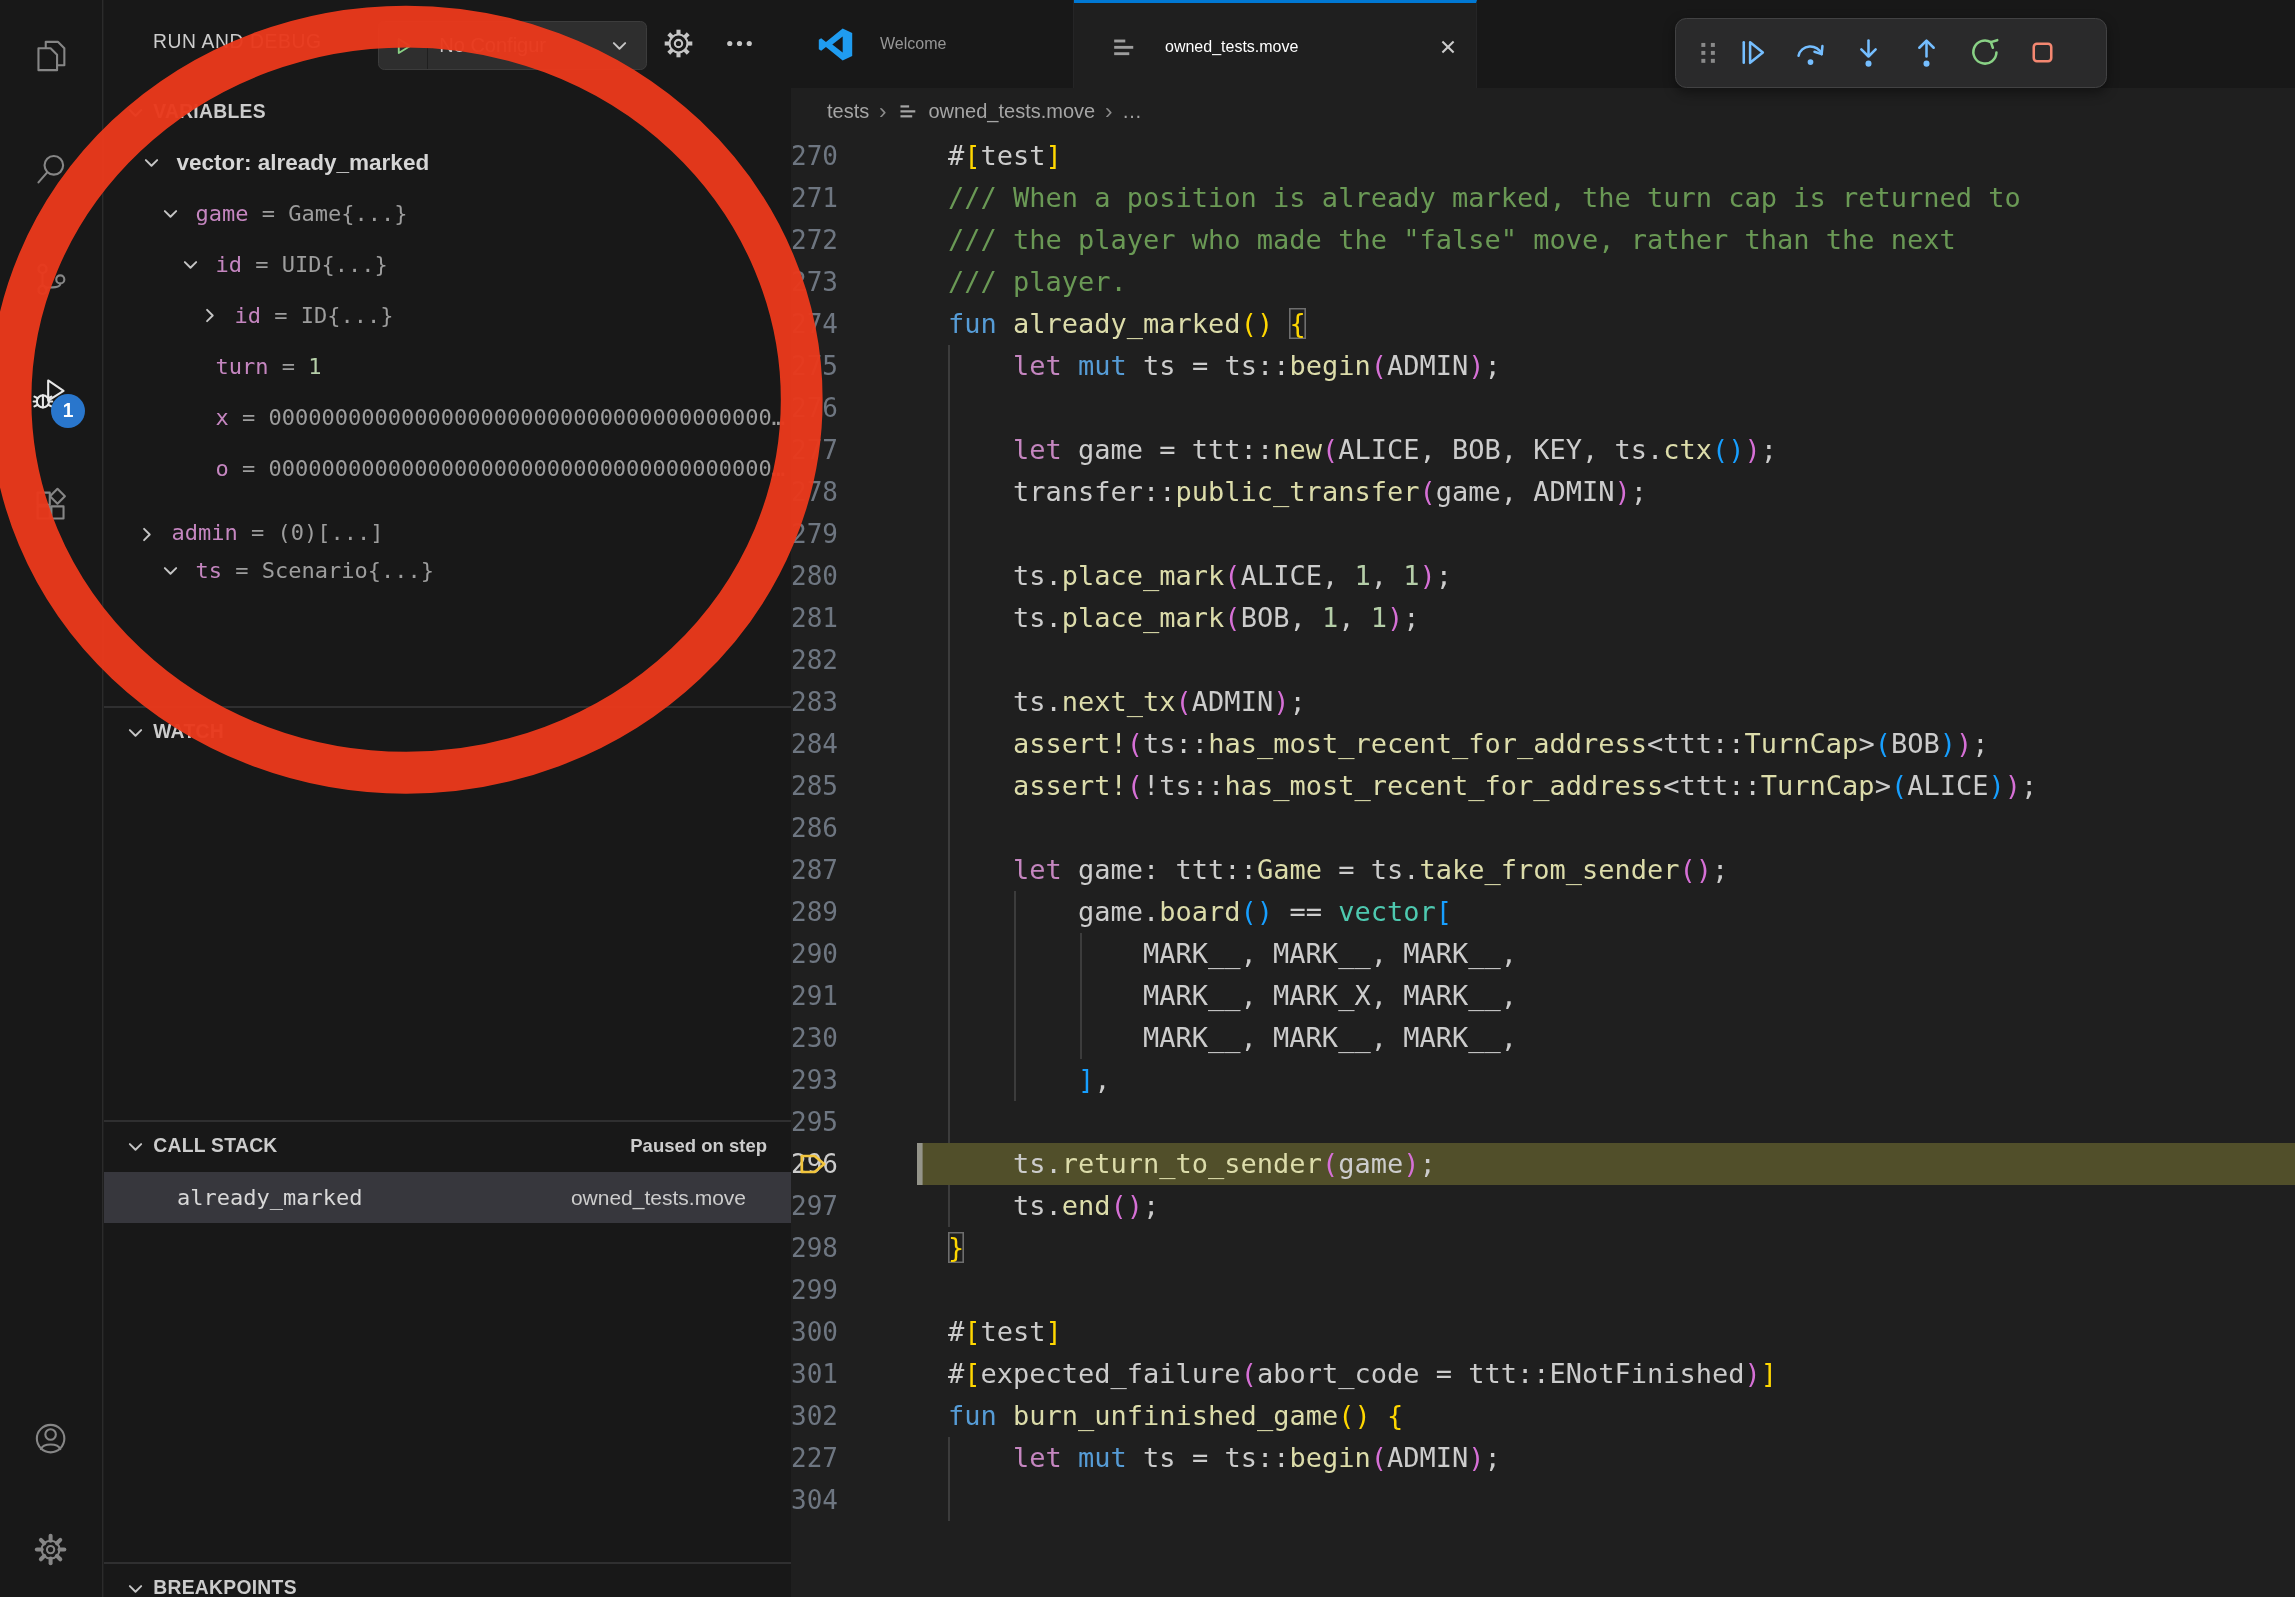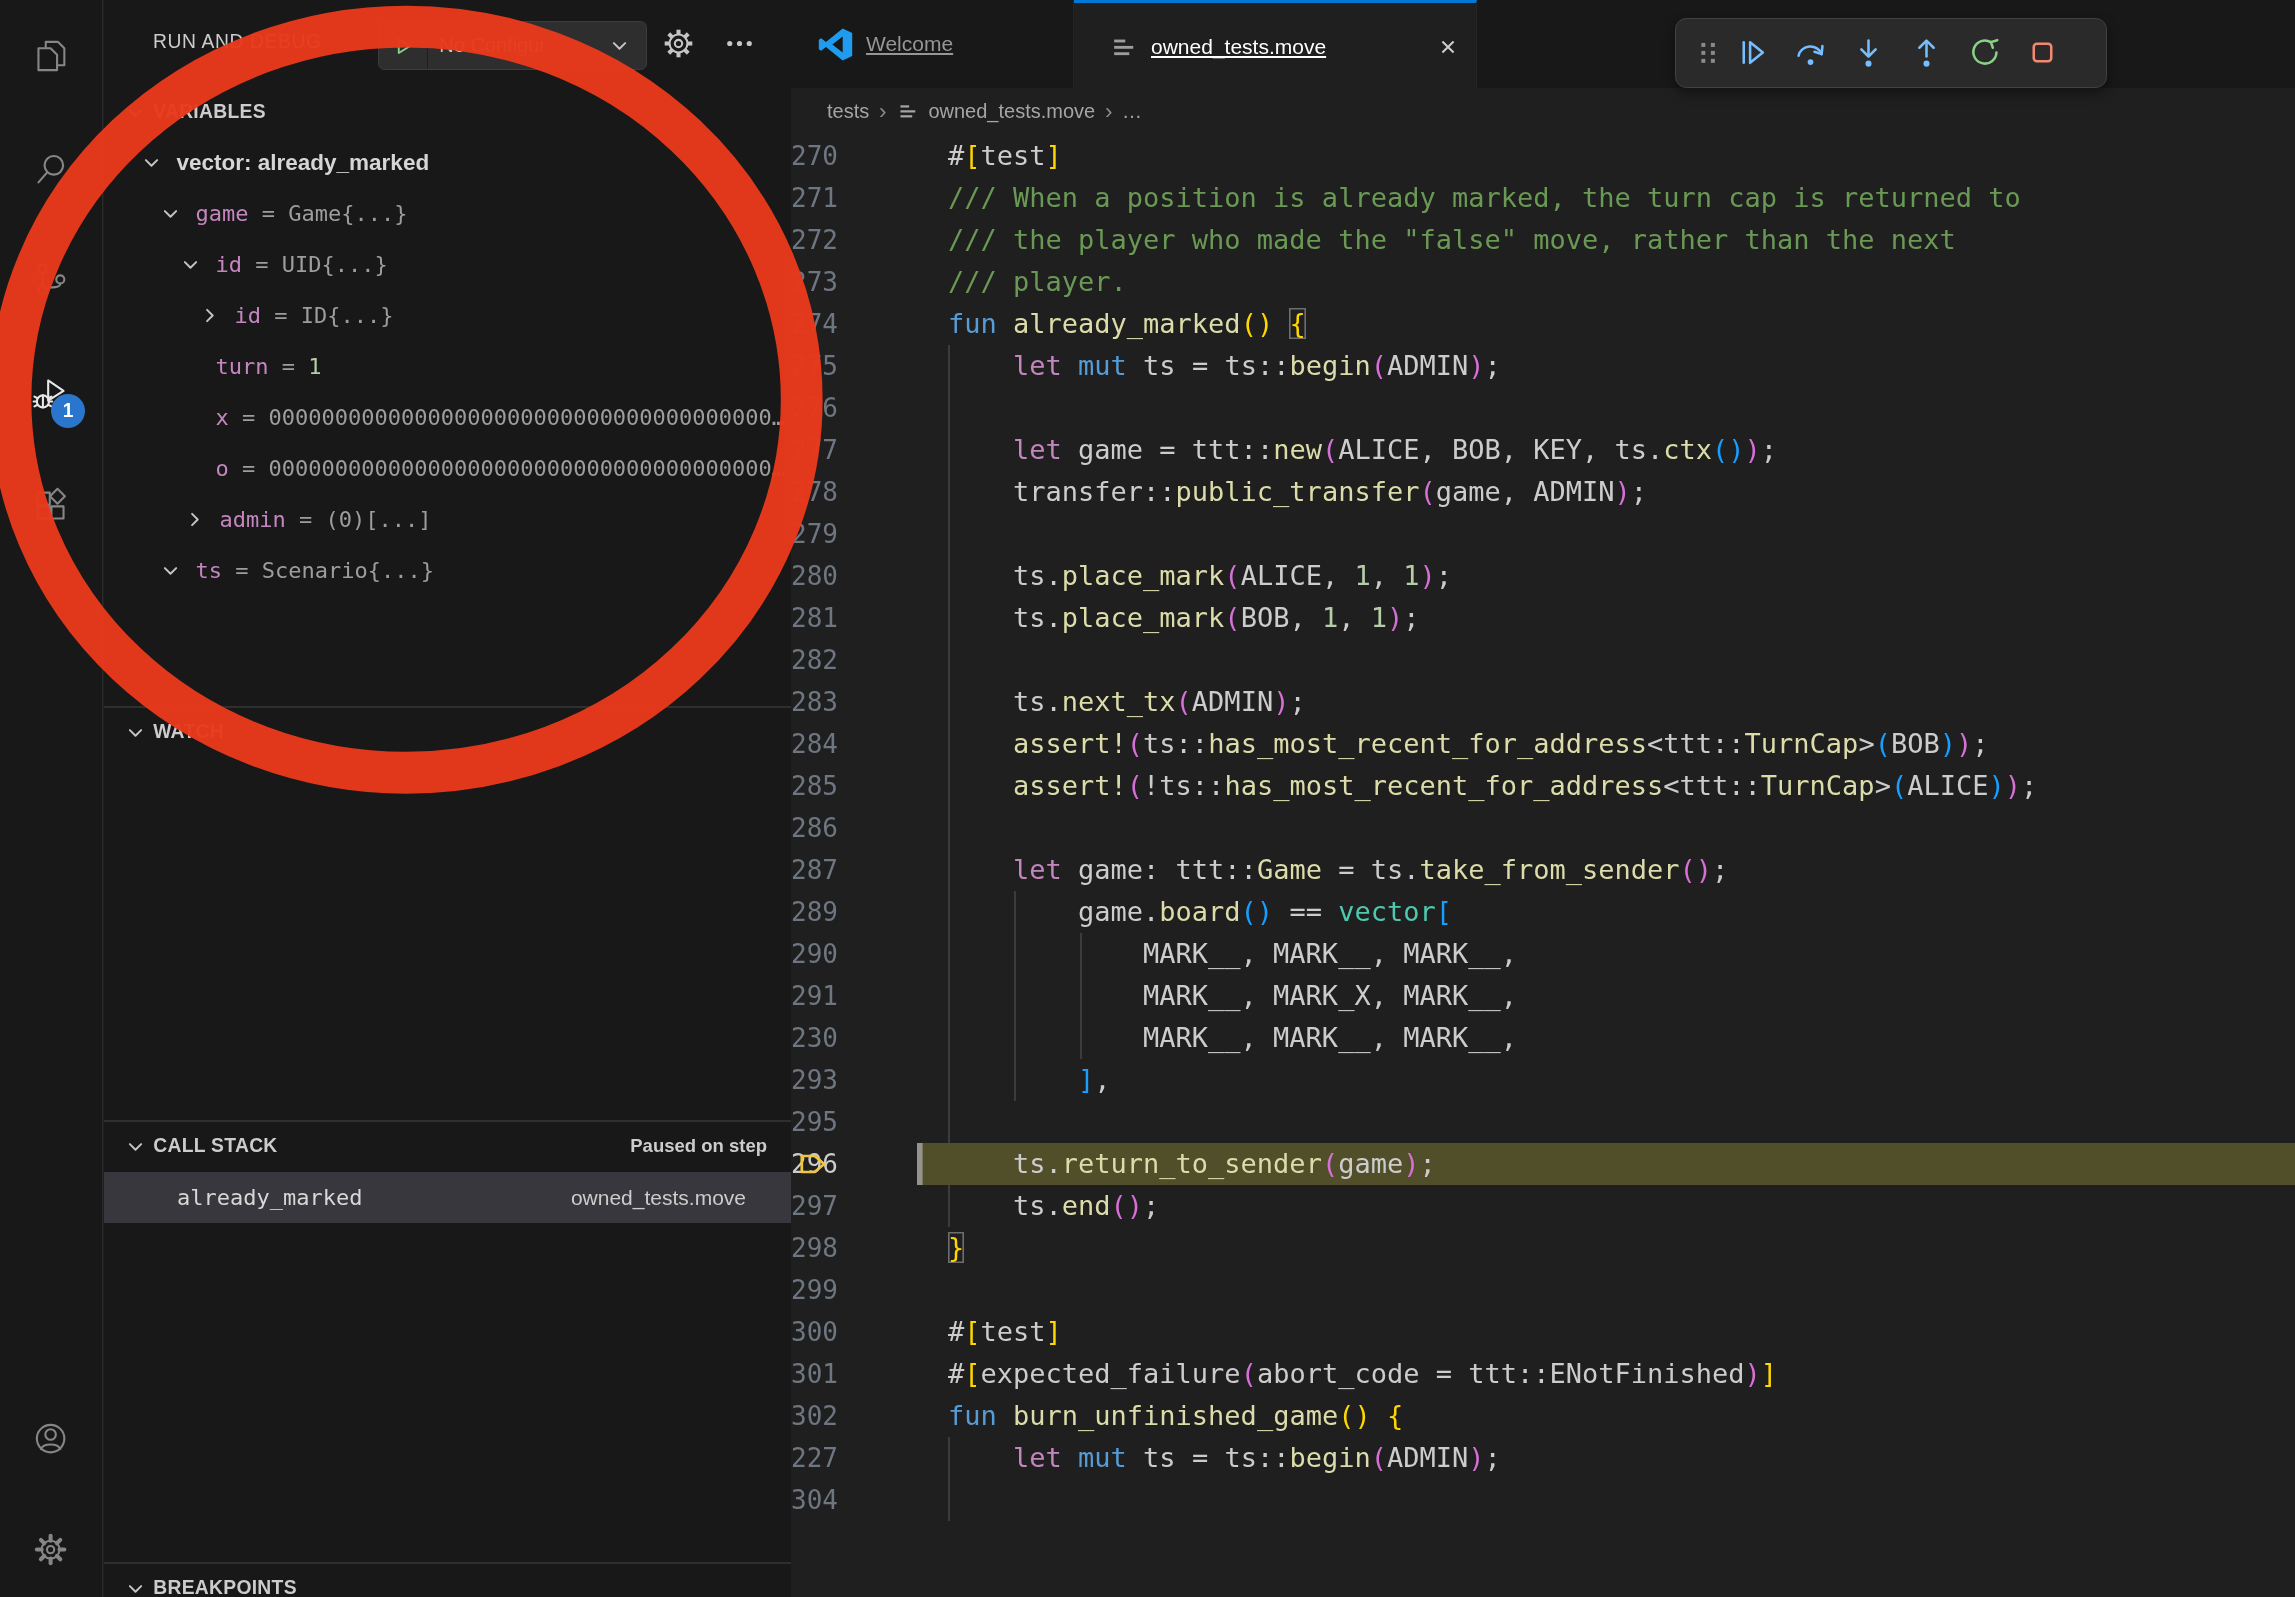--- a/index.html
+++ b/index.html
@@ -47,21 +47,21 @@
   .stackrow{position:absolute;left:0;top:1172px;width:100%;height:51px;background:#37373d;
             display:flex;align-items:center;}
   .frame-fn{margin-left:73px;font-family:"DejaVu Sans Mono",monospace;font-size:22px;color:#d8d8d8;}
   .frame-file{margin-left:auto;margin-right:45px;font-size:21px;color:#cccccc;}
   
   .editor{position:absolute;left:791px;top:0;width:1505px;height:1597px;background:#1f1f1f;}
   .tabs{position:absolute;left:0;top:0;width:100%;height:88px;background:#181818;display:flex;}
   .tab{height:88px;display:flex;align-items:center;border-right:1.6px solid #252526;position:relative;}
   .tab.inactive{width:282px;background:#181818;color:#969696;}
   .tab.active{width:402px;background:#1f1f1f;color:#ffffff;border-top:3.2px solid #0078d4;}
-  .tab-label{font-size:21px;margin-left:13px;text-decoration:underline;}
+  .tab-label{font-size:16px;margin-left:27px;}
   .tab .closex{margin-left:auto;margin-right:16px;width:24px;height:24px;}
   .closex svg{width:24px;height:24px;stroke:#cccccc;stroke-width:2.6;}
   .vscode-logo{width:35px;height:35px;margin-left:27px;}
   .move-icon{width:27px;height:27px;margin-left:37px;}
   .move-icon .b{fill:#9d9d9d;}
   .breadcrumb{position:absolute;left:0;top:88px;width:100%;height:47px;background:#1f1f1f;
               display:flex;align-items:center;font-size:20px;color:#a5a5a5;}
   .bc-item{margin-left:9.7px;} .bc-first{margin-left:36px;}
   .bc-sep{margin-left:9.7px;color:#8a8a8a;font-size:22.5px;}
   .bc-icon{width:21px;height:21px;margin-left:11.3px;}
@@ -242,21 +242,21 @@
           <span class="vtext"><span class="vname">turn</span><span class="veq"> = </span><span class="vnum">1</span></span>
         </div>
         <div class="vrow" style="padding-left: 76px;">
           <span class="spacer"></span>
           <span class="vtext"><span class="vname">x</span><span class="veq"> = </span><span class="vval">00000000000000000000000000000000000000…</span></span>
         </div>
         <div class="vrow" style="padding-left: 76px;">
           <span class="spacer"></span>
           <span class="vtext"><span class="vname">o</span><span class="veq"> = </span><span class="vval">00000000000000000000000000000000000000…</span></span>
         </div>
-        <div class="vrow" style="padding-left: 80px;">
+        <div class="vrow" style="padding-left: 32px; align-items: flex-end;">
           <span class="chev"><svg viewBox="0 0 26 26">
               <polyline points="10,6 17,13 10,20"></polyline>
             </svg></span>
           <span class="vtext"><span class="vname">admin</span><span class="veq"> = </span><span class="vval">(0)[...]</span></span>
         </div>
         <div class="vrow" style="padding-left: 56px;">
           <span class="chev"><svg viewBox="0 0 26 26">
               <polyline points="6,10 13,17 20,10"></polyline>
             </svg></span>
           <span class="vtext"><span class="vname">ts</span><span class="veq"> = </span><span class="vval">Scenario{...}</span></span>

